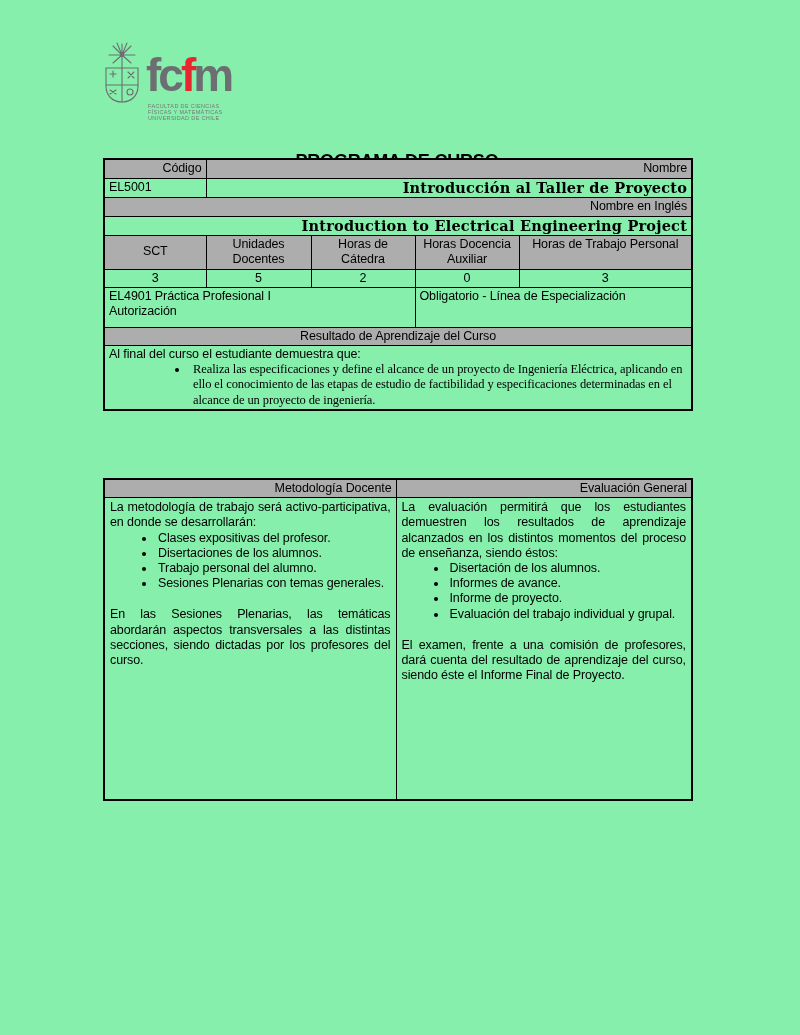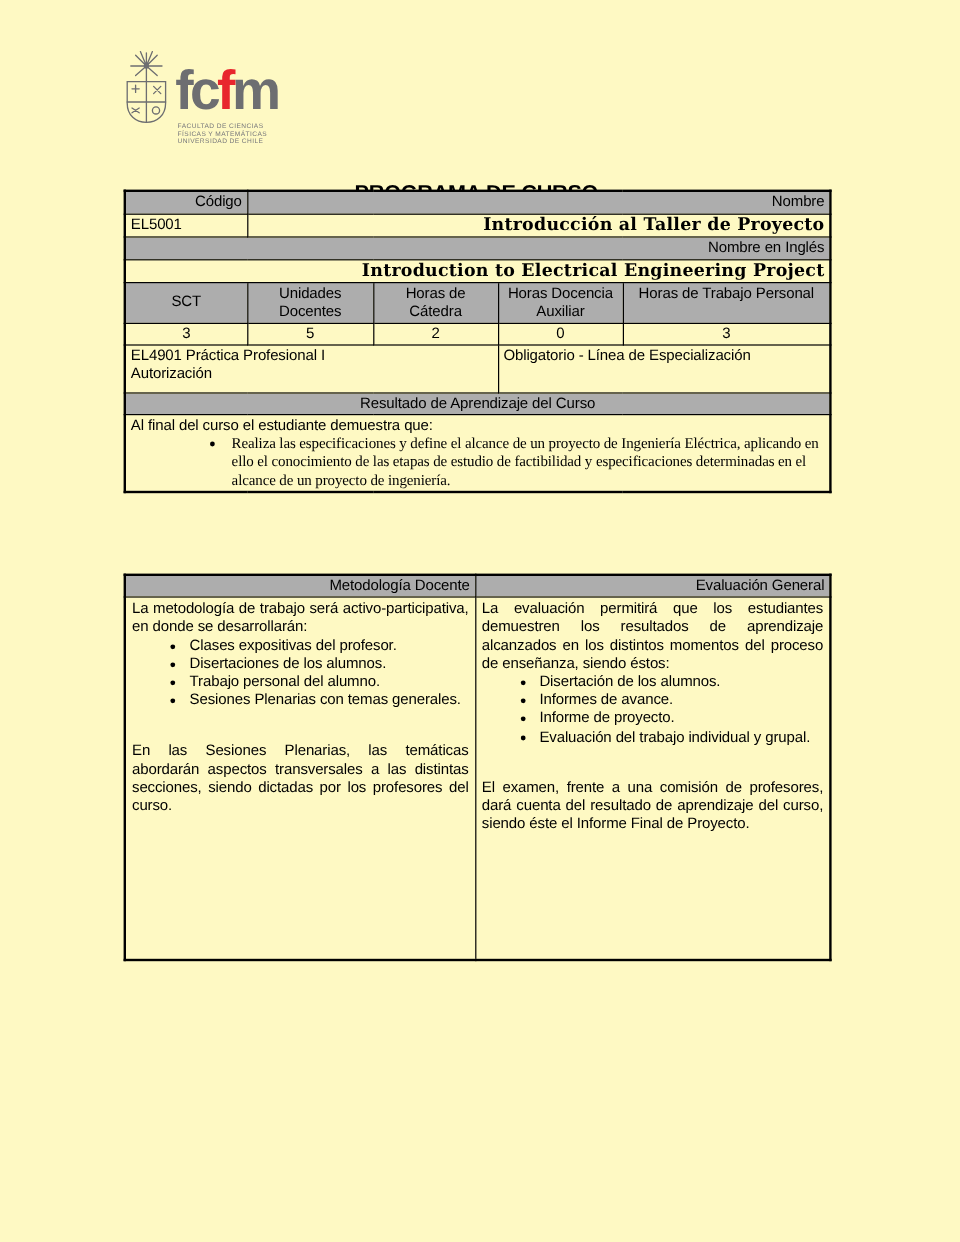--- a/index.html
+++ b/index.html
@@ -1,21 +1,21 @@
 <!DOCTYPE html>
 <html><head>
 <meta charset="utf-8">
 <style>
   * { box-sizing: border-box; margin: 0; padding: 0; }
   html,body { background:#ffffff; }
   .page {
     position: relative;
     width: 800px;
     height: 1035px;
-    background: #fef9c3;
+    background: #86efac;
     font-family: "Liberation Sans", sans-serif;
     color: #000000;
     overflow: hidden;
     padding-left: 20px;
   }
 
   
   .logo { position:absolute; left:99px; top:42px; }
   .crest { position:absolute; left:0; top:0; }
   .wordmark {
@@ -57,21 +57,21 @@
   .t1 .h36 { height:40px; }
   .t1 .h85 { height:61px; }
   .outcome-list { margin:0 0 0 60px; padding-left:20px;font-family:Liberation Serif, serif; }
   .outcome-list li { padding-left:4px; }
 
   .t2 { position:absolute; left:103px; top:478px; height:274px; }
   .t2 .hdr { height:17px; }
   .t2 td.body-cell { height:302px; padding:2px 5px; }
   .t2 ul { margin:0 0 0 28px; padding-left:18px; }
   .t2 ul li { padding-left:2px; }
-  .para2 { margin-top:27px; }
+  .para2 { margin-top:16px; }
 </style>
 </head>
 <body>
 
 <div class="page">
 
   <div class="logo">
     <svg class="crest" width="46" height="62" viewBox="0 0 46 62">
       <g stroke="#6d6e71" stroke-width="1.1" fill="none" stroke-linecap="round">
 

